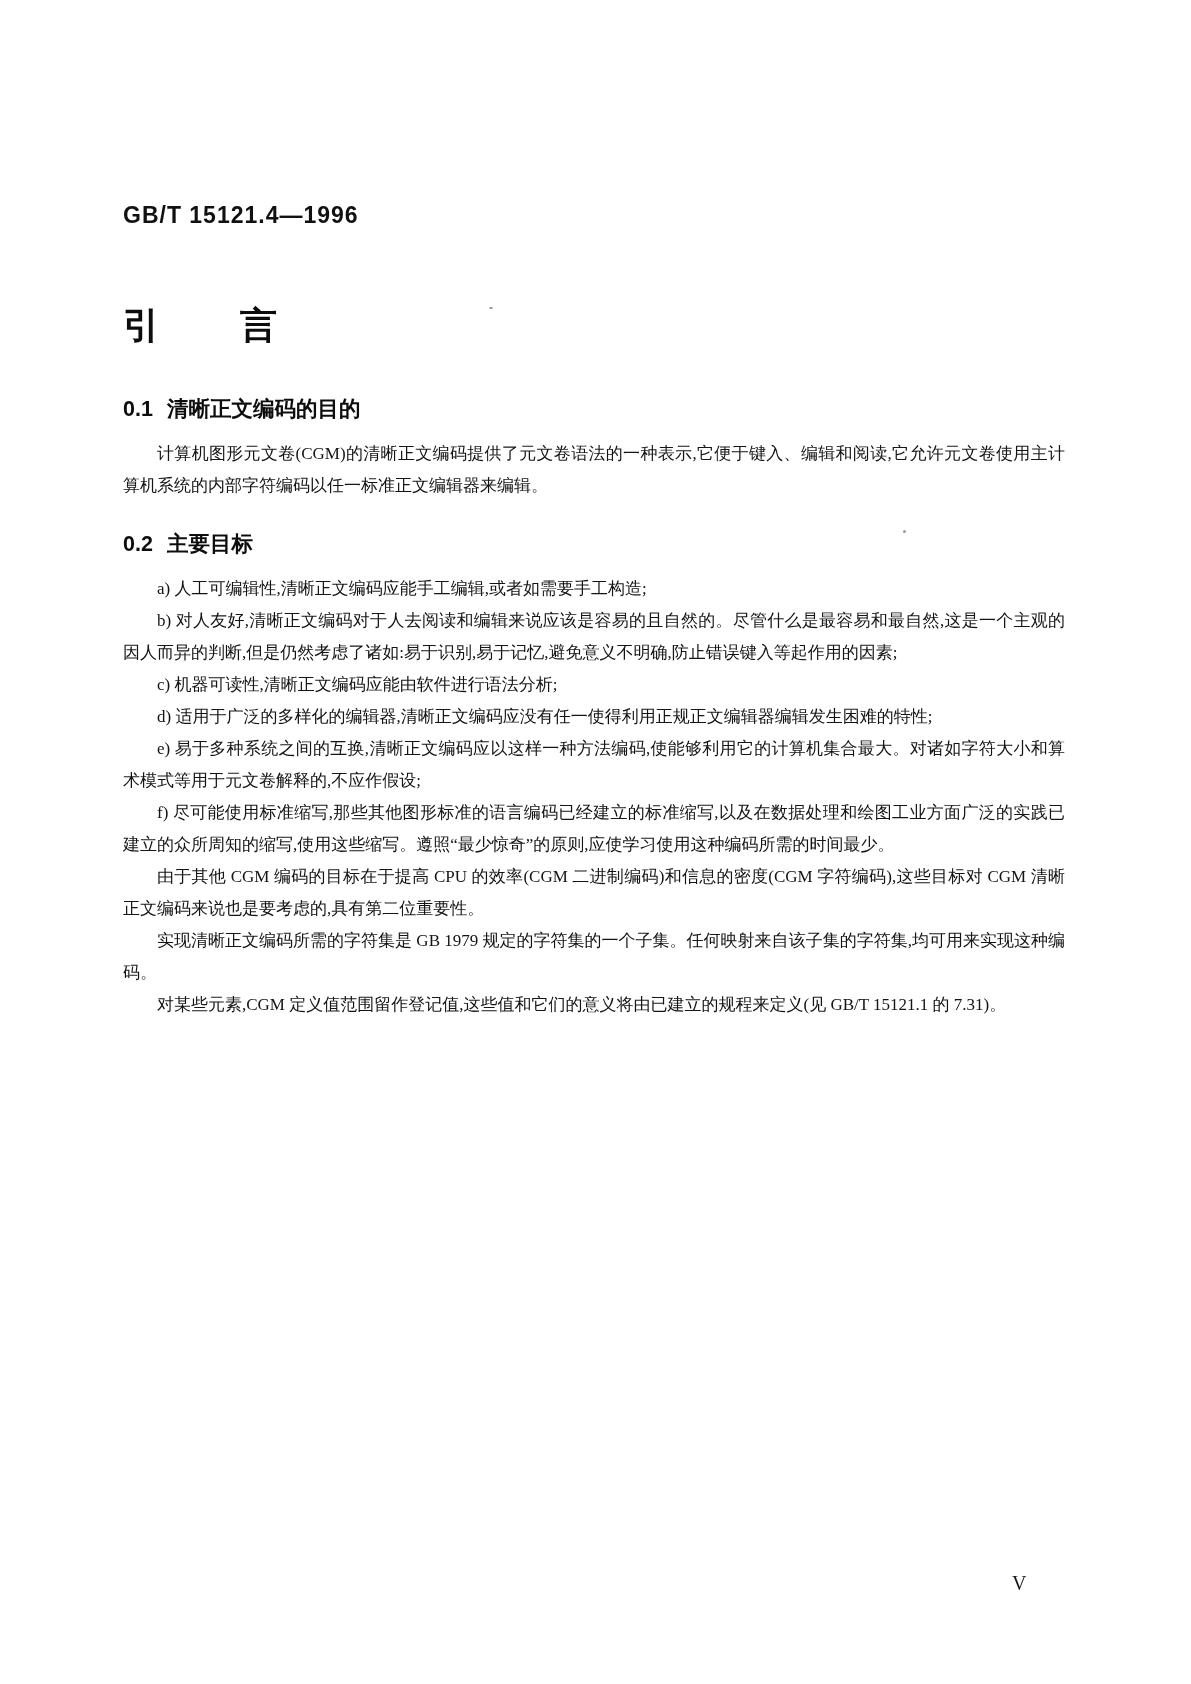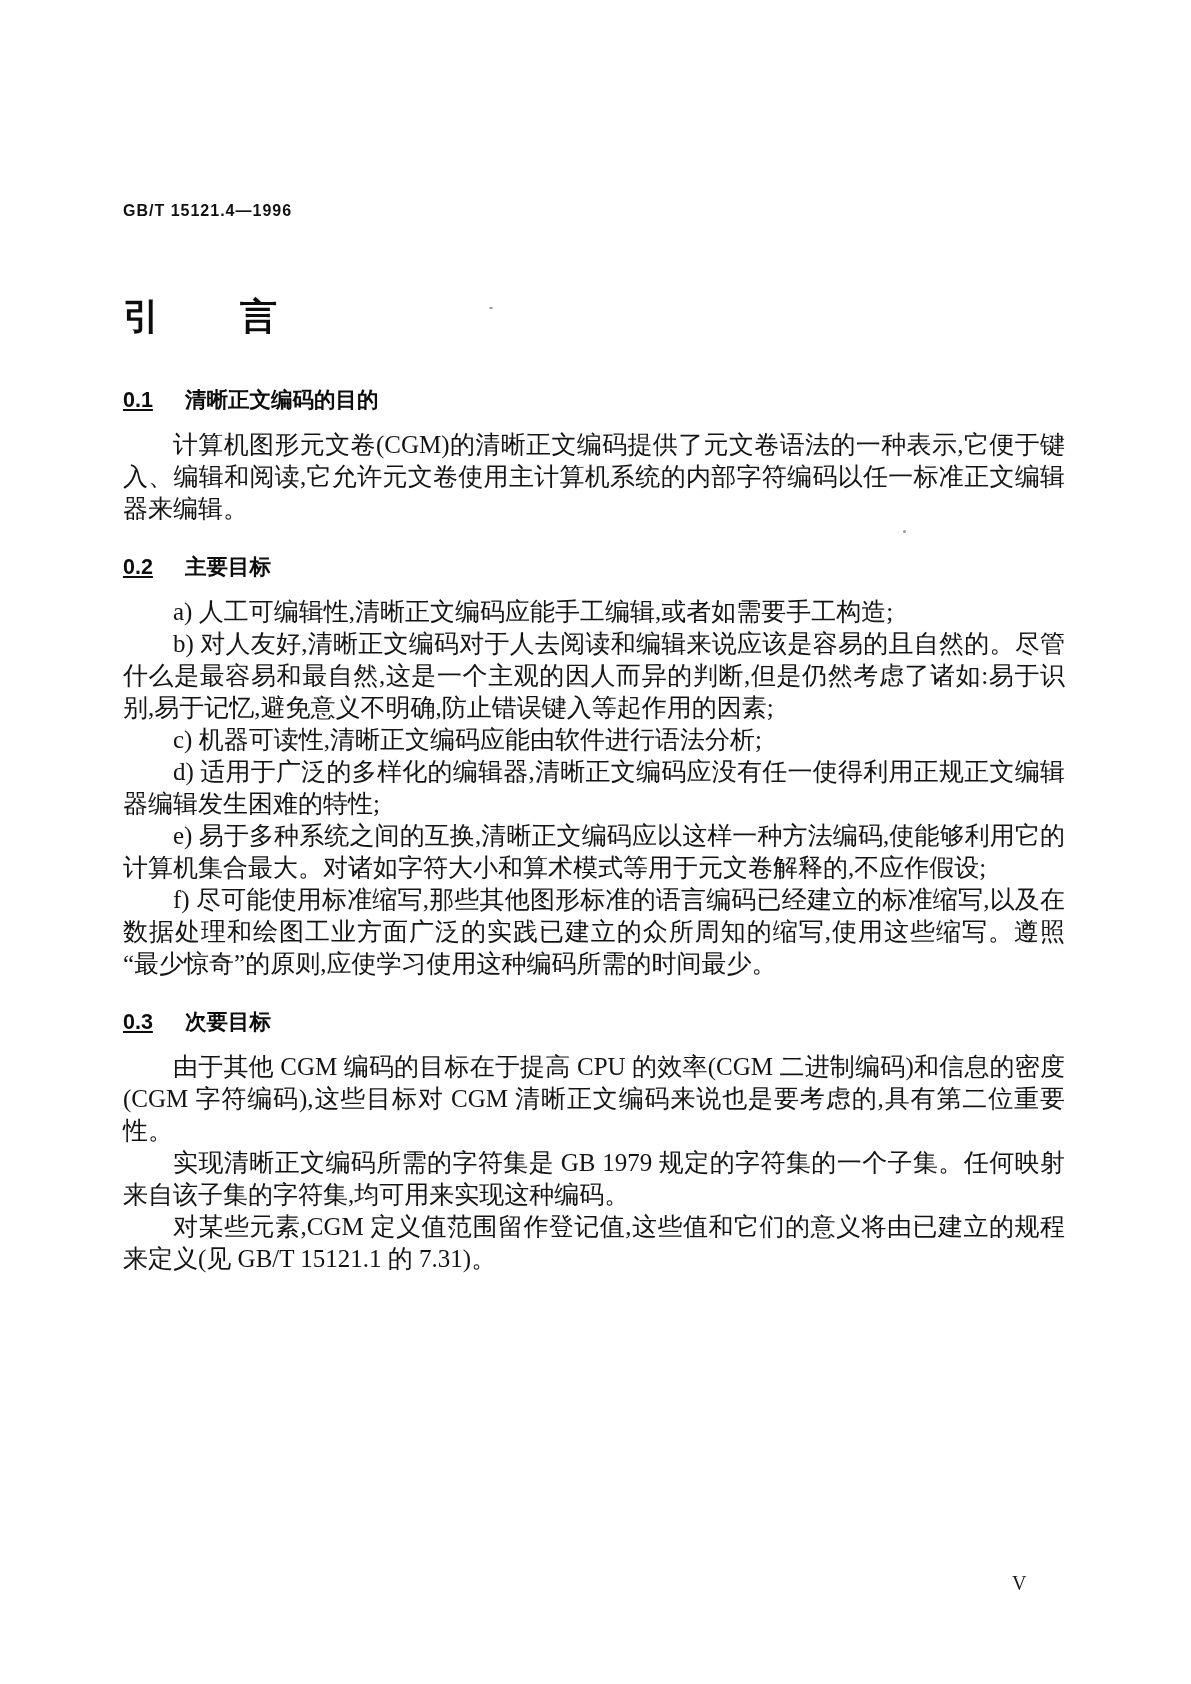--- a/index.html
+++ b/index.html
@@ -19,21 +19,21 @@
   .content {
     position: absolute;
     left: 123px;
     top: 0;
     width: 942px;
   }
   .doc-number {
     margin-top: 202px;
     font-family: "Liberation Sans", "DejaVu Sans", sans-serif;
     font-weight: 700;
-    font-size: 16px;
+    font-size: 23px;
     letter-spacing: 1px;
     color: #111;
   }
   .doc-title {
     margin-top: 72px;
     font-family: "Liberation Sans", "DejaVu Sans", sans-serif;
     font-weight: 700;
     font-size: 37px;
     letter-spacing: 2px;
     color: #0d0d0d;
@@ -43,27 +43,26 @@
   .section-heading {
     margin: 26px 0 13px 0;
     font-family: "Liberation Sans", "DejaVu Sans", sans-serif;
     font-weight: 700;
     font-size: 21.5px;
     line-height: 32px;
     color: #0d0d0d;
   }
   .section-heading .sec-num {
     display: inline-block;
-    margin-right: 32px;
-    text-decoration: underline;
+    margin-right: 14px;
   }
   .first-section-heading { margin-top: 42px; }
   .para {
     margin: 0;
-    font-size: 25px;
+    font-size: 17px;
     line-height: 32px;
     text-align: justify;
     text-indent: 2em;
     color: #141414;
   }
   .page-number {
     position: absolute;
     left: 1012px;
     top: 1572px;
     font-size: 20px;
@@ -102,23 +101,20 @@
       </h2>
       <p class="para">a) 人工可编辑性,清晰正文编码应能手工编辑,或者如需要手工构造;</p>
       <p class="para">b) 对人友好,清晰正文编码对于人去阅读和编辑来说应该是容易的且自然的。尽管什么是最容易和最自然,这是一个主观的因人而异的判断,但是仍然考虑了诸如:易于识别,易于记忆,避免意义不明确,防止错误键入等起作用的因素;</p>
       <p class="para">c) 机器可读性,清晰正文编码应能由软件进行语法分析;</p>
       <p class="para">d) 适用于广泛的多样化的编辑器,清晰正文编码应没有任一使得利用正规正文编辑器编辑发生困难的特性;</p>
       <p class="para">e) 易于多种系统之间的互换,清晰正文编码应以这样一种方法编码,使能够利用它的计算机集合最大。对诸如字符大小和算术模式等用于元文卷解释的,不应作假设;</p>
       <p class="para">f) 尽可能使用标准缩写,那些其他图形标准的语言编码已经建立的标准缩写,以及在数据处理和绘图工业方面广泛的实践已建立的众所周知的缩写,使用这些缩写。遵照“最少惊奇”的原则,应使学习使用这种编码所需的时间最少。</p>
     </section>
 
     <section class="section">
-      <h2 class="section-heading">
-        <span class="sec-num">0.3</span><span>次要目标</span>
-      </h2>
       <p class="para">由于其他 CGM 编码的目标在于提高 CPU 的效率(CGM 二进制编码)和信息的密度(CGM 字符编码),这些目标对 CGM 清晰正文编码来说也是要考虑的,具有第二位重要性。</p>
     </section>
 
     <section class="section">
       <p class="para">实现清晰正文编码所需的字符集是 GB 1979 规定的字符集的一个子集。任何映射来自该子集的字符集,均可用来实现这种编码。</p>
       <p class="para">对某些元素,CGM 定义值范围留作登记值,这些值和它们的意义将由已建立的规程来定义(见 GB/T 15121.1 的 7.31)。</p>
     </section>
 
   </div>
 

